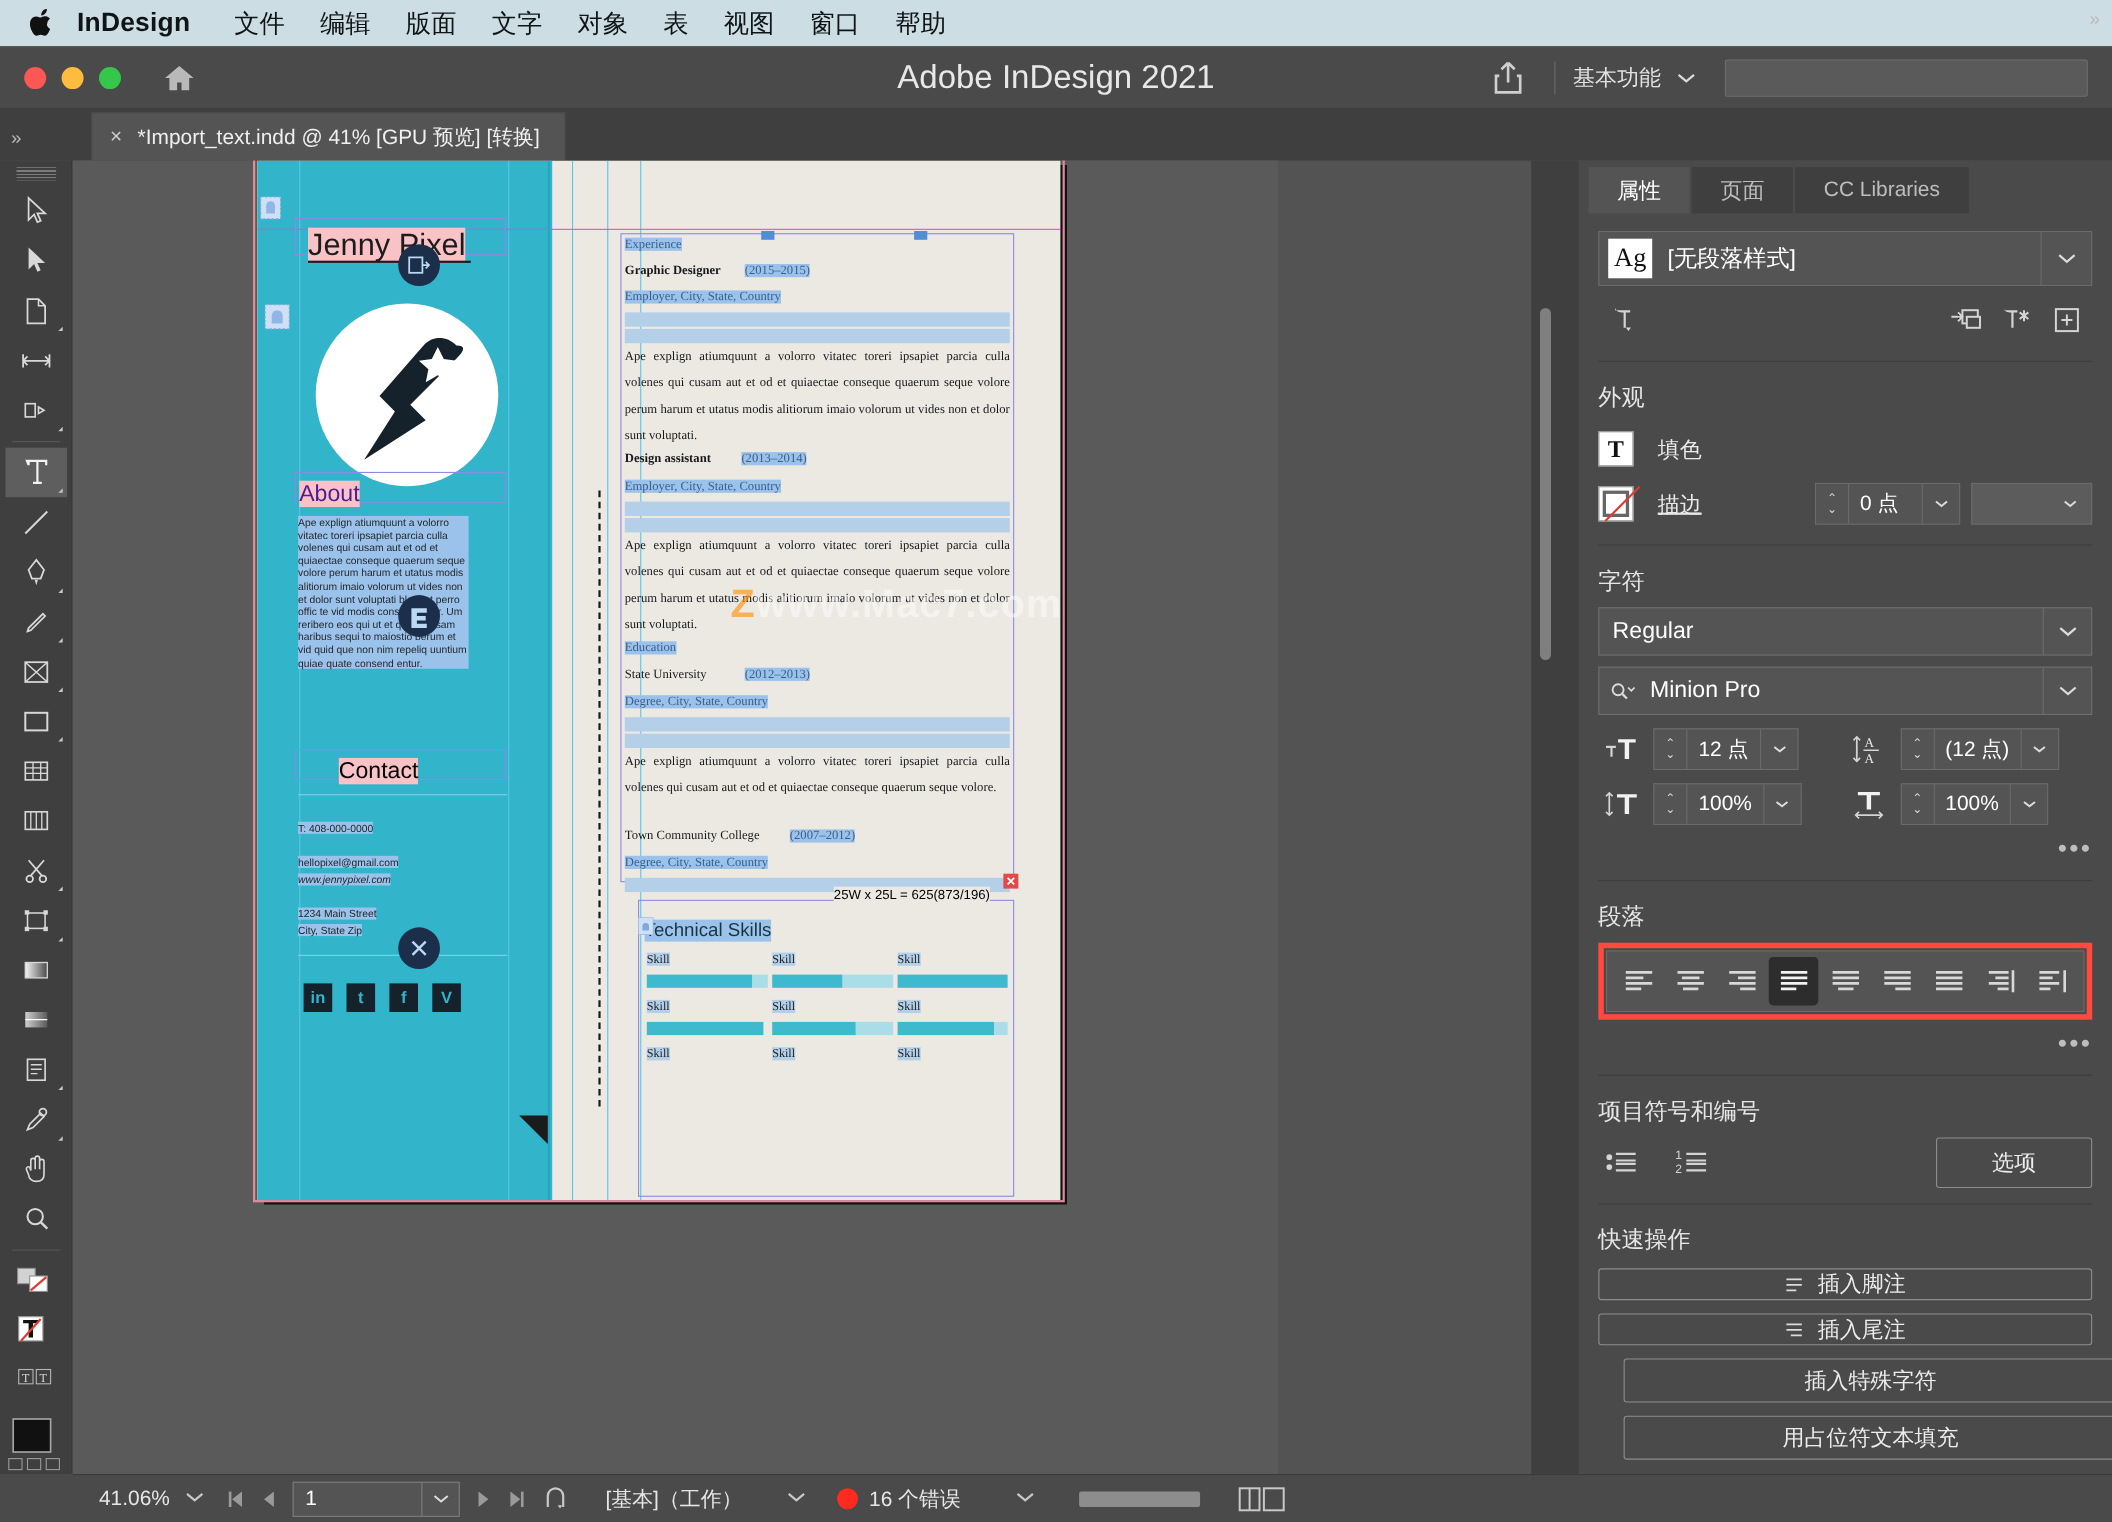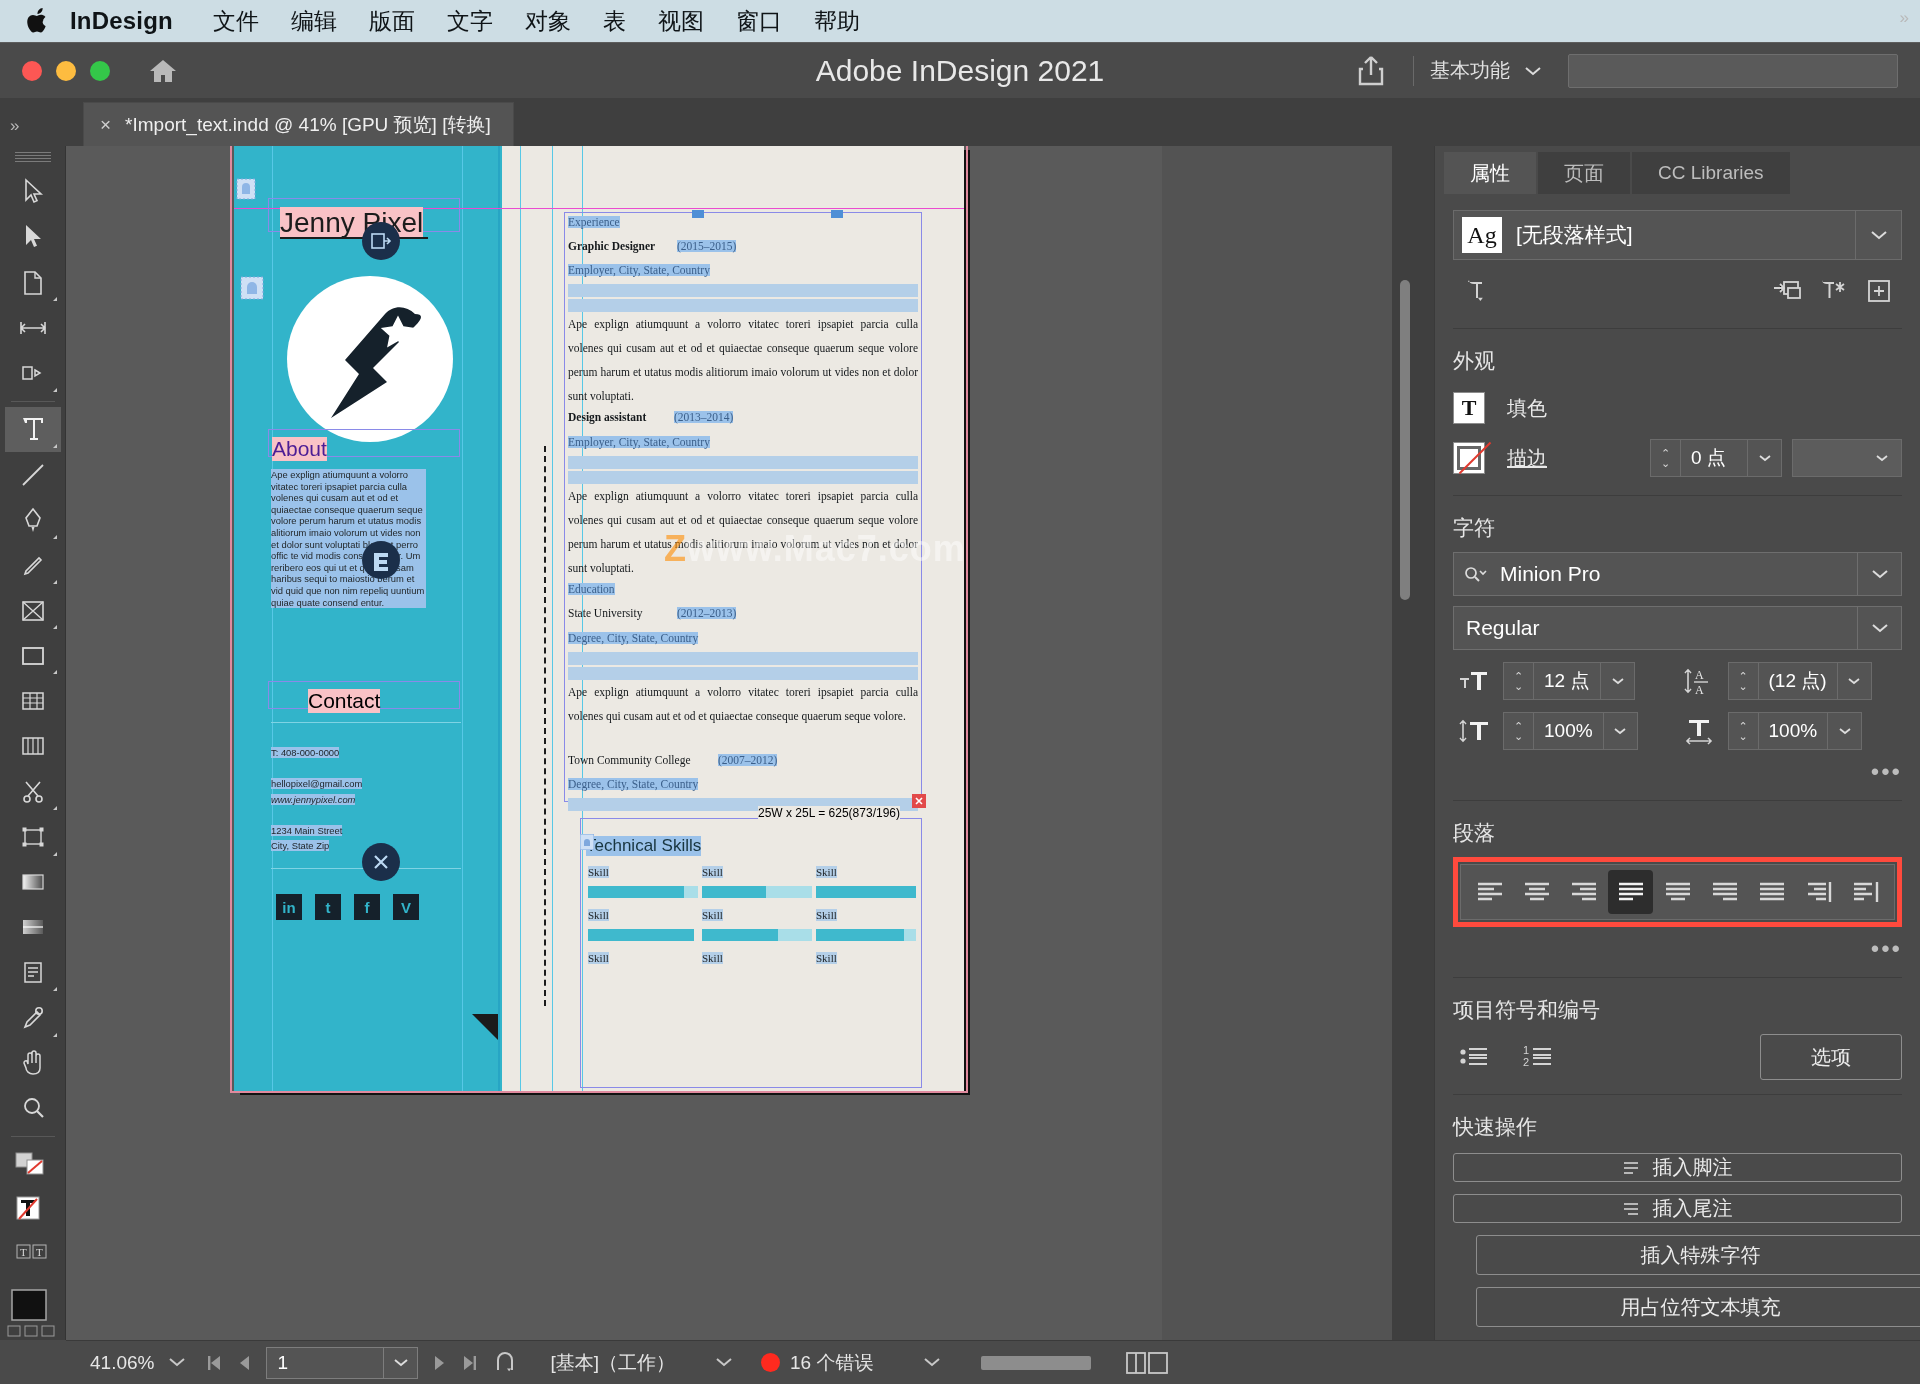--- a/index.html
+++ b/index.html
@@ -692,36 +692,36 @@
           <svg width="14" height="10" viewBox="0 0 14 10">
               <path fill="none" stroke="#dcdcdc" stroke-width="1.8" d="M2 3l5 4 5-4"></path>
             </svg>
         </span>
       </div>
 
       <div class="divider"></div>
 
       <div class="sect-title">字符</div>
       <div class="combo">
+        <span class="txt">Regular</span>
+        <span class="dd">
+          <svg width="18" height="12" viewBox="0 0 18 12">
+              <path fill="none" stroke="#dcdcdc" stroke-width="2" d="M2 3l7 6 7-6"></path>
+            </svg>
+        </span>
+      </div>
+      <div class="combo">
         <span class="srch">
           <svg width="24" height="18" viewBox="0 0 24 18">
               <circle cx="7" cy="8" r="5" fill="none" stroke="#dcdcdc" stroke-width="1.7"></circle>
               <path stroke="#dcdcdc" stroke-width="2" d="M11 12l4 4"></path>
               <path fill="none" stroke="#dcdcdc" stroke-width="1.6" d="M16 6l3 3 3-3"></path>
             </svg>
         </span>
         <span class="txt">Minion Pro</span>
-        <span class="dd">
-          <svg width="18" height="12" viewBox="0 0 18 12">
-              <path fill="none" stroke="#dcdcdc" stroke-width="2" d="M2 3l7 6 7-6"></path>
-            </svg>
-        </span>
-      </div>
-      <div class="combo">
-        <span class="txt">Regular</span>
         <span class="dd">
           <svg width="18" height="12" viewBox="0 0 18 12">
               <path fill="none" stroke="#dcdcdc" stroke-width="2" d="M2 3l7 6 7-6"></path>
             </svg>
         </span>
       </div>
 
       <div class="metricgrid">
         <span class="mcell">
           <span class="micon">

